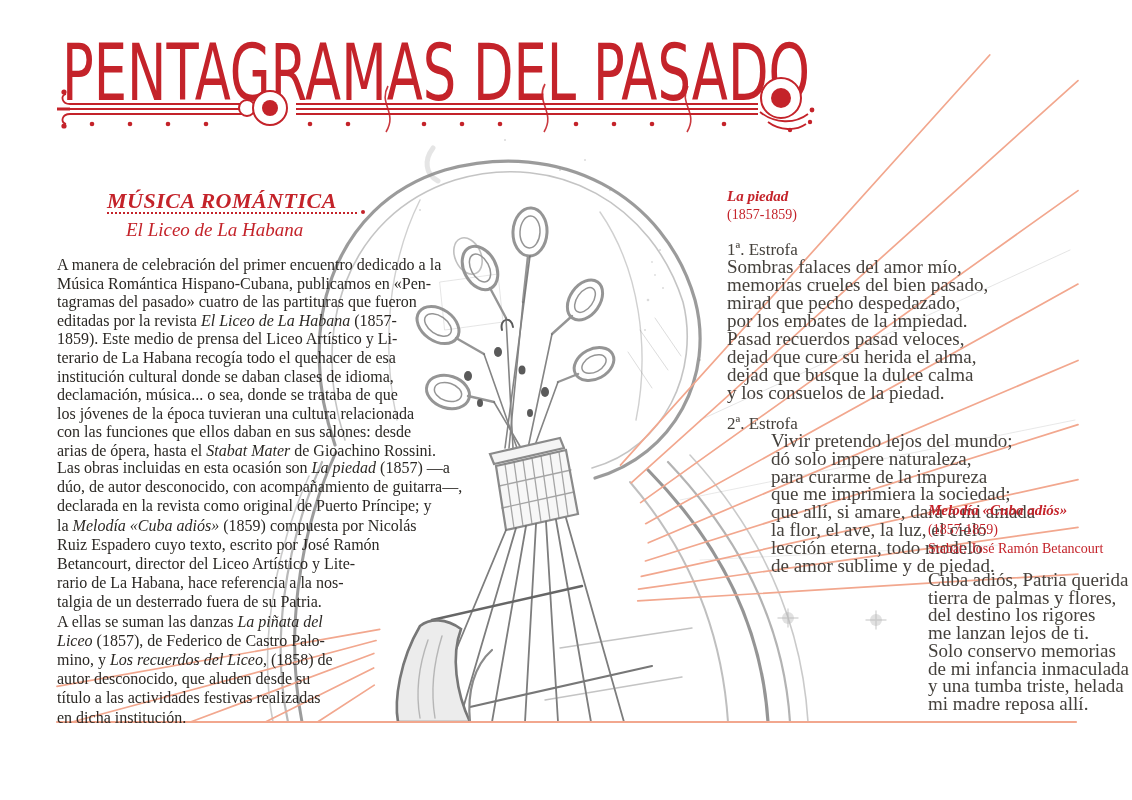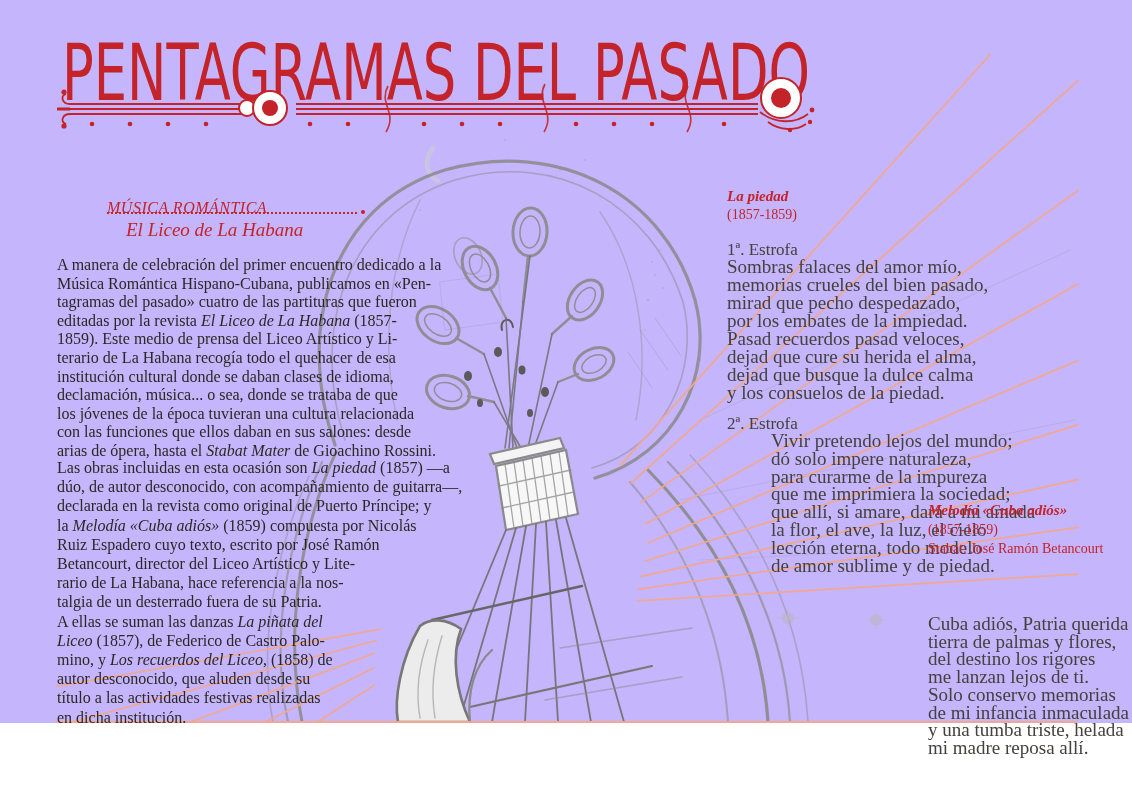--- a/index.html
+++ b/index.html
@@ -1,23 +1,23 @@
 <!DOCTYPE html>
 <html style="--red: #c4232a;"><head>
 <meta charset="utf-8">
 <style>
   html,body{margin:0;padding:0;background:#e9e9e9;}
-  #page{position:relative;width:1132px;height:800px;background:#c4b5fd;overflow:hidden;
+  #page{position:relative;width:1132px;height:800px;background:#ffffff;overflow:hidden;
         font-family:"Liberation Serif", serif;}
   svg{display:block;}
   .abs{position:absolute;}
   
   #masthead{left:0;top:0;width:1132px;height:140px;}
   
-  #article-heading{left:107px;top:199px;font-size:16px;font-weight:normal;font-style:italic;
+  #article-heading{left:107px;top:188px;font-size:22px;font-weight:bold;font-style:italic;
      letter-spacing:.5px;color:var(--red);}
   #heading-rule{left:107px;top:212px;width:250px;height:0;border-bottom:2px dotted var(--red);}
   #heading-rule:after{content:"";position:absolute;right:-8px;top:-2px;width:4px;height:4px;
      border-radius:50%;background:var(--red);}
   #article-subheading{left:126px;top:219px;font-size:19px;font-style:italic;color:var(--red);}
   
   .para{left:57px;font-size:16px;line-height:18.6px;color:#2b2824;white-space:pre;}
   #para1{top:256px;}
   #para2{top:458px;line-height:19.2px;}
   
@@ -27,21 +27,21 @@
   .poem-lines{font-size:19px;color:#45413c;white-space:pre;}
   #poemA-title{left:727px;top:188px;}
   #poemA-dates{left:727px;top:207px;}
   #poemA-label1{left:727px;top:240px;}
   #poemA-stanza1{left:727px;top:258px;line-height:18px;}
   #poemA-label2{left:727px;top:414px;}
   #poemA-stanza2{left:727px;top:432px;line-height:17.8px;margin-left:44px;}
   #poemB-title{left:928px;top:502px;}
   #poemB-dates{left:928px;top:522px;}
   #poemB-credit{left:928px;top:541px;}
-  #poemB-lines{left:928px;top:571px;line-height:17.7px;margin-top:44px;}
+  #poemB-lines{left:928px;top:571px;line-height:17.7px;}
   
   #sketch-layer{left:0;top:0;}
   #rays-layer{left:0;top:0;}
   .textlayer{z-index:5;}
 </style>
 </head>
 <body>
 
 <div id="page">
 

